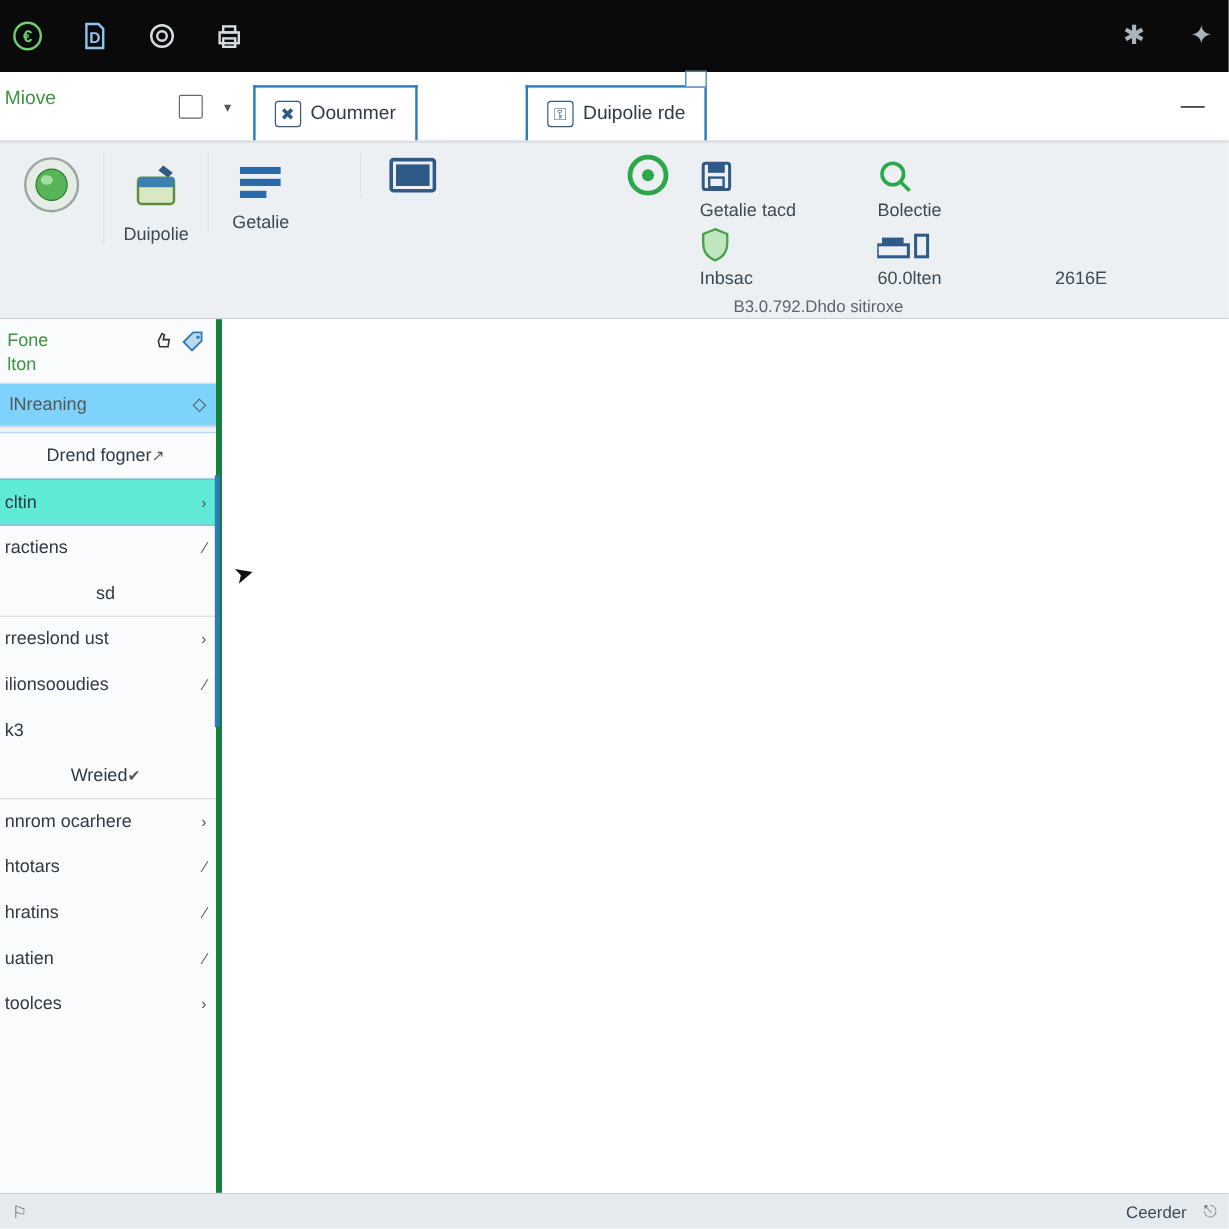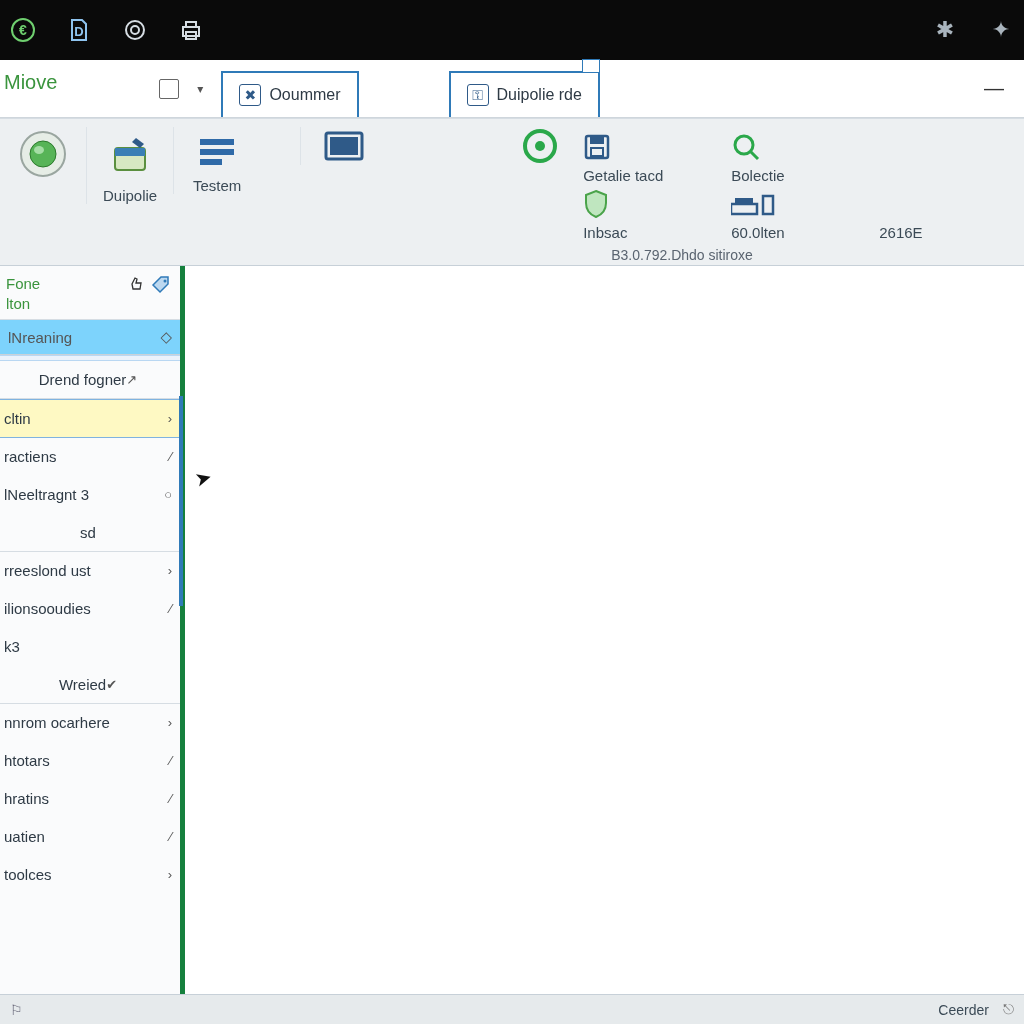--- a/index.html
+++ b/index.html
@@ -34,21 +34,21 @@
     height: 58px;
     background: #fff;
     display:flex;
     align-items:flex-end;
     padding-left: 0;
     border-bottom: 1px solid #cfd6dc;
     position: relative;
   }
   .tabrow .menu-label {
     color: #3a943d;
-    font-size: 20px;
+    font-size: 16px;
     padding: 0 12px 12px 4px;
     align-self: center;
   }
   .tabrow .doc-ico {
     width: 20px; height:20px; border:1px solid #666; border-radius:2px;
     align-self:center; margin-left:90px;
     position: relative;
   }
   .tabrow .dropdown-caret {
     align-self:center; color:#555; font-size:12px; margin-left:18px;
@@ -158,21 +158,21 @@
   }
   .sidebar ul { list-style:none; }
   .sidebar li {
     padding:10px 8px 10px 4px;
     display:flex;justify-content:space-between;align-items:center;
     font-size:15px;color:#2e3a45;
     border-bottom:1px solid transparent;
   }
   .sidebar li.bordered { border-bottom:1px solid #d6dde3;justify-content:center; }
   .sidebar li.selected {
-    background:#fef9c3;
+    background:#5eead4;
     border-top:1px solid #7fb3e0;
     border-bottom:1px solid #7fb3e0;
     color:#2e3a45;
   }
   .sidebar li .chev { color:#555; font-size:13px; }
   .sidebar .bluebar {
     position:absolute;
     right:-3px;
     top:130px;
     width:4px;
@@ -283,21 +283,21 @@
     <span class="tblabel">Duipolie</span>
   </div>
   <div class="tbgroup" style="padding-top:6px;">
     <span class="tbicon" style="height:38px;">
       <svg width="34" height="26" viewBox="0 0 34 26">
         <rect x="0" y="0" width="34" height="6" fill="#2f6aa8"></rect>
         <rect x="0" y="10" width="34" height="6" fill="#2f6aa8"></rect>
         <rect x="0" y="20" width="22" height="6" fill="#2f6aa8"></rect>
       </svg>
     </span>
-    <span class="tblabel">Testem</span>
+    <span class="tblabel">Getalie</span>
   </div>
   <div class="tbgroup" style="margin-left:40px;">
     <span class="tbicon" style="height:38px;">
       <svg width="40" height="30" viewBox="0 0 40 30">
         <rect x="2" y="2" width="36" height="26" rx="2" fill="none" stroke="#2f5a88" stroke-width="3"></rect>
         <rect x="6" y="6" width="28" height="18" fill="#2f5a88"></rect>
       </svg>
     </span>
   </div>
   <div class="tbgroup" style="margin-left:110px;border-left:none;">
@@ -391,24 +391,20 @@
           <span class="chev">↗</span>
         </li>
         <li class="selected">
           <span>cltin</span>
           <span class="chev">›</span>
         </li>
         <li>
           <span>ractiens</span>
           <span class="chev">∕</span>
         </li>
-        <li>
-          <span>lNeeltragnt 3</span>
-          <span class="chev">○</span>
-        </li>
         <li class="bordered">
           <span>sd</span>
           <span class="chev"></span>
         </li>
         <li>
           <span>rreeslond ust</span>
           <span class="chev">›</span>
         </li>
         <li>
           <span>ilionsooudies</span>

